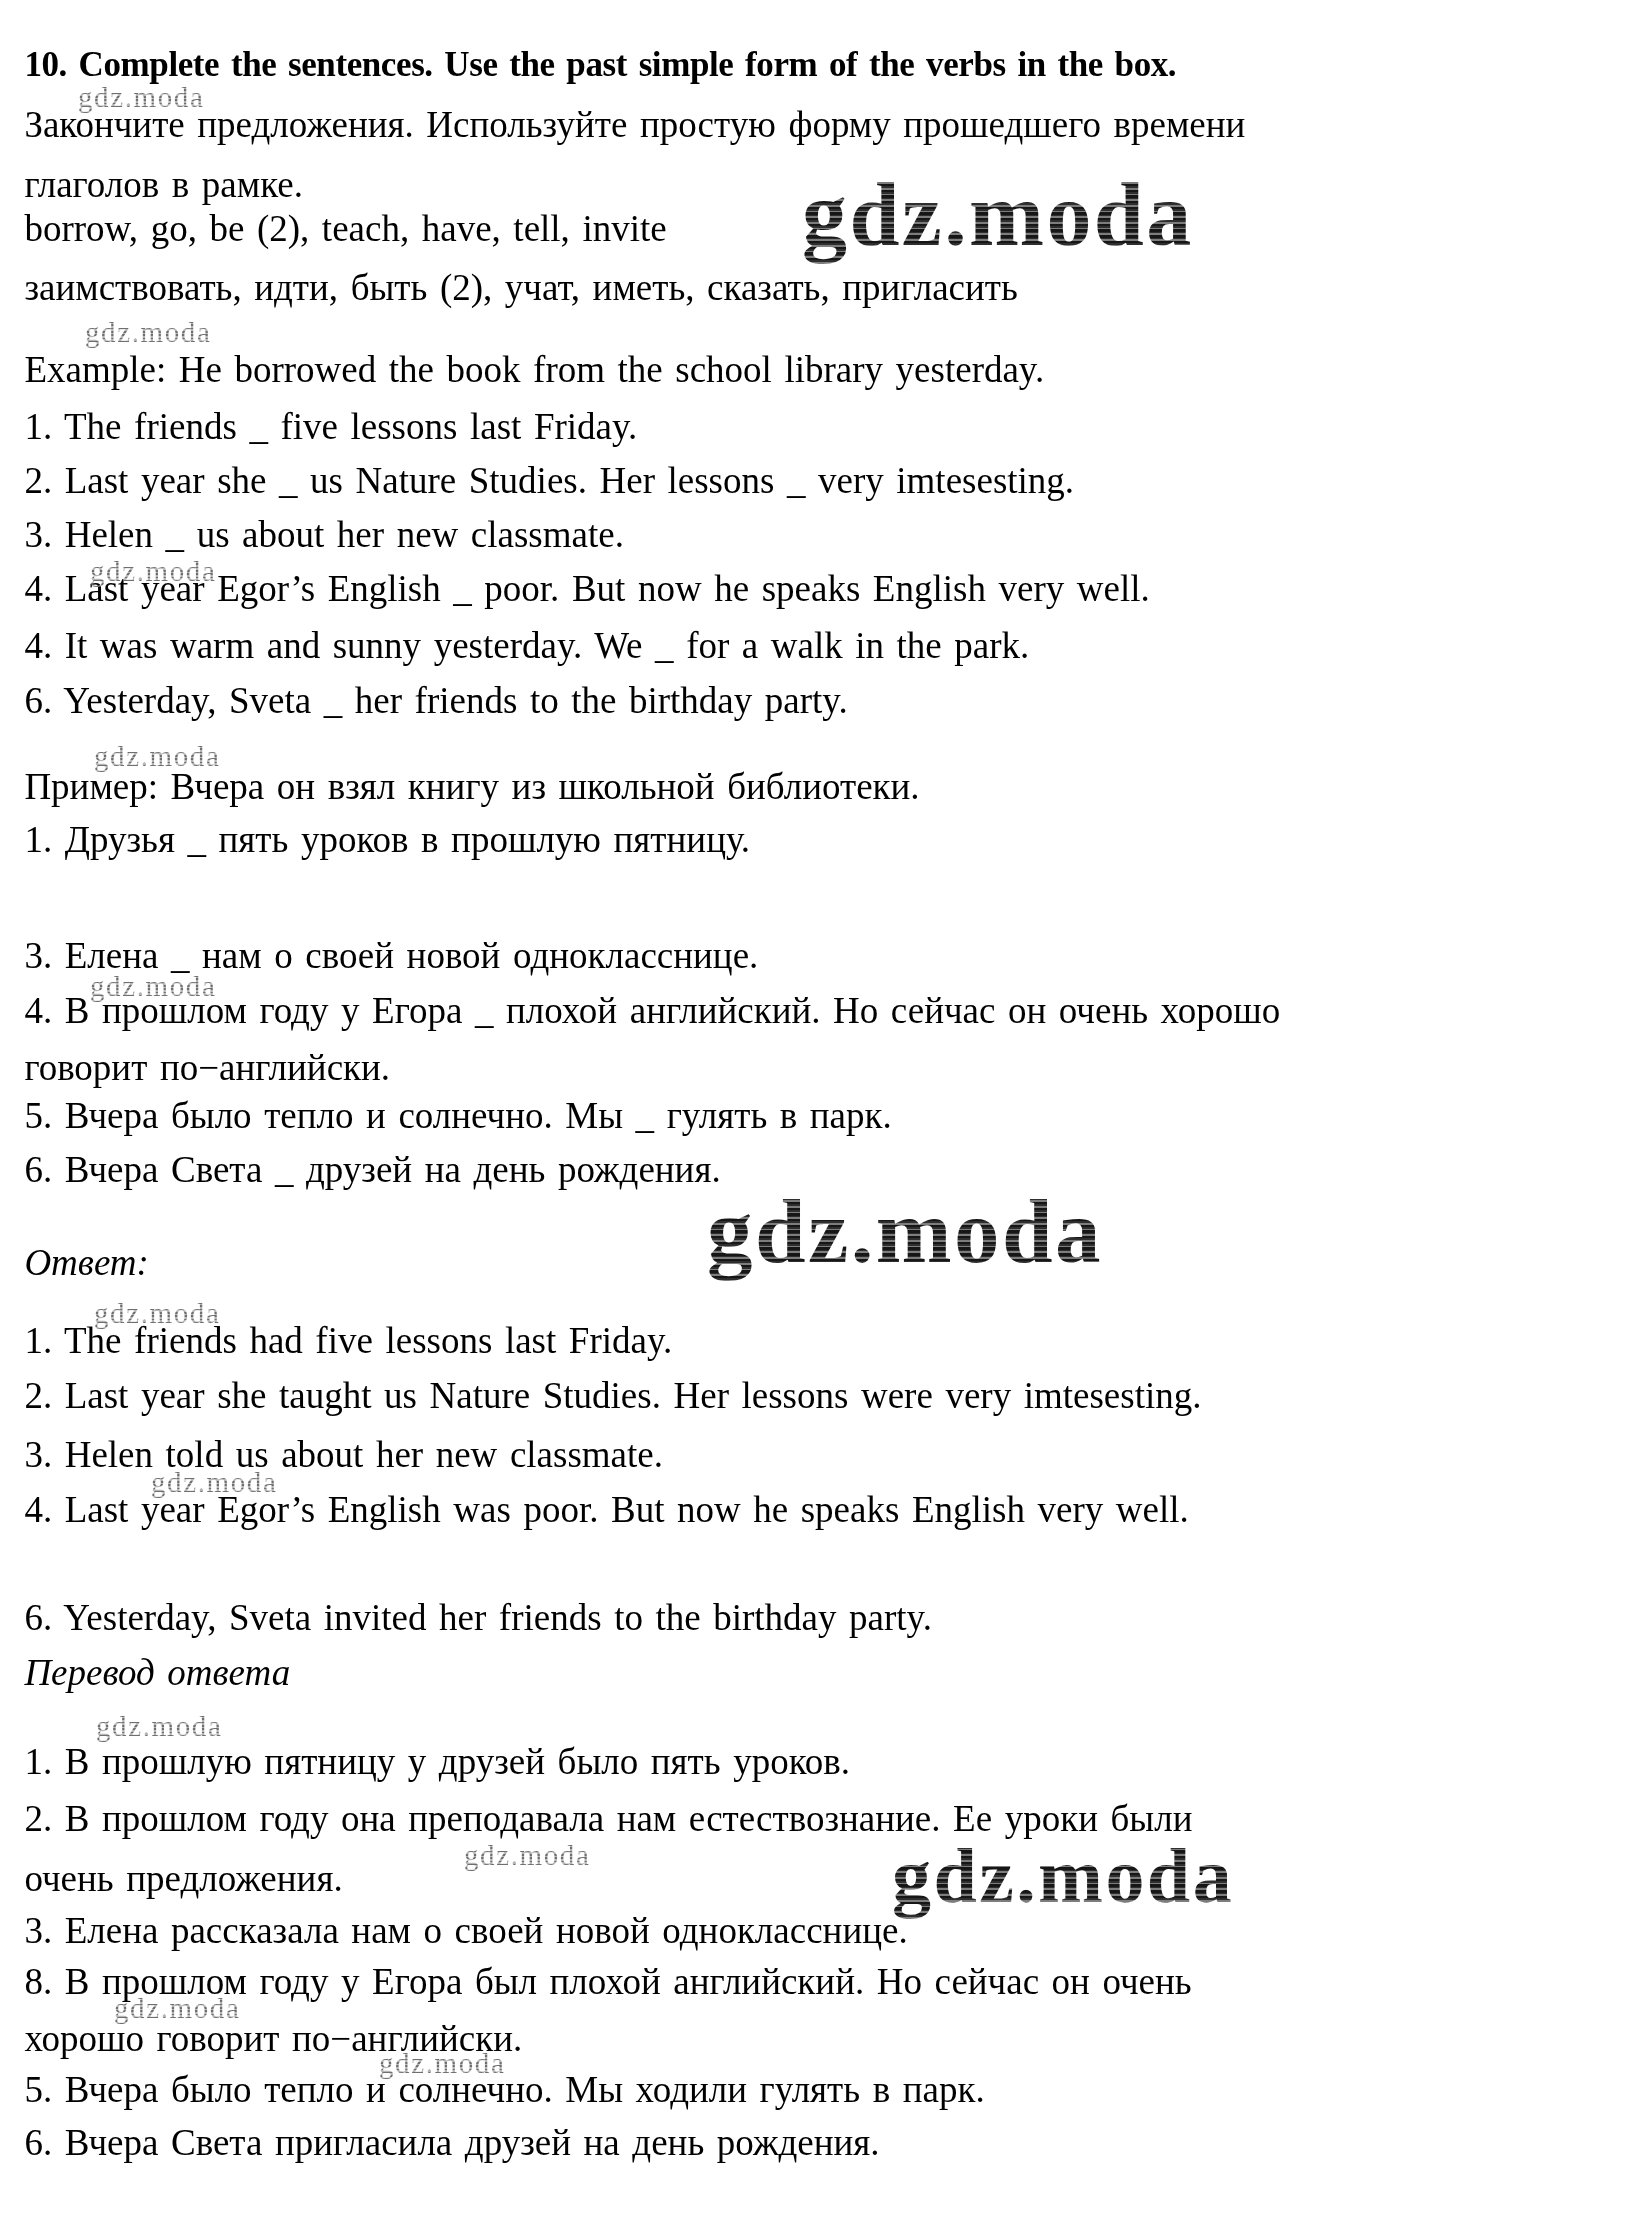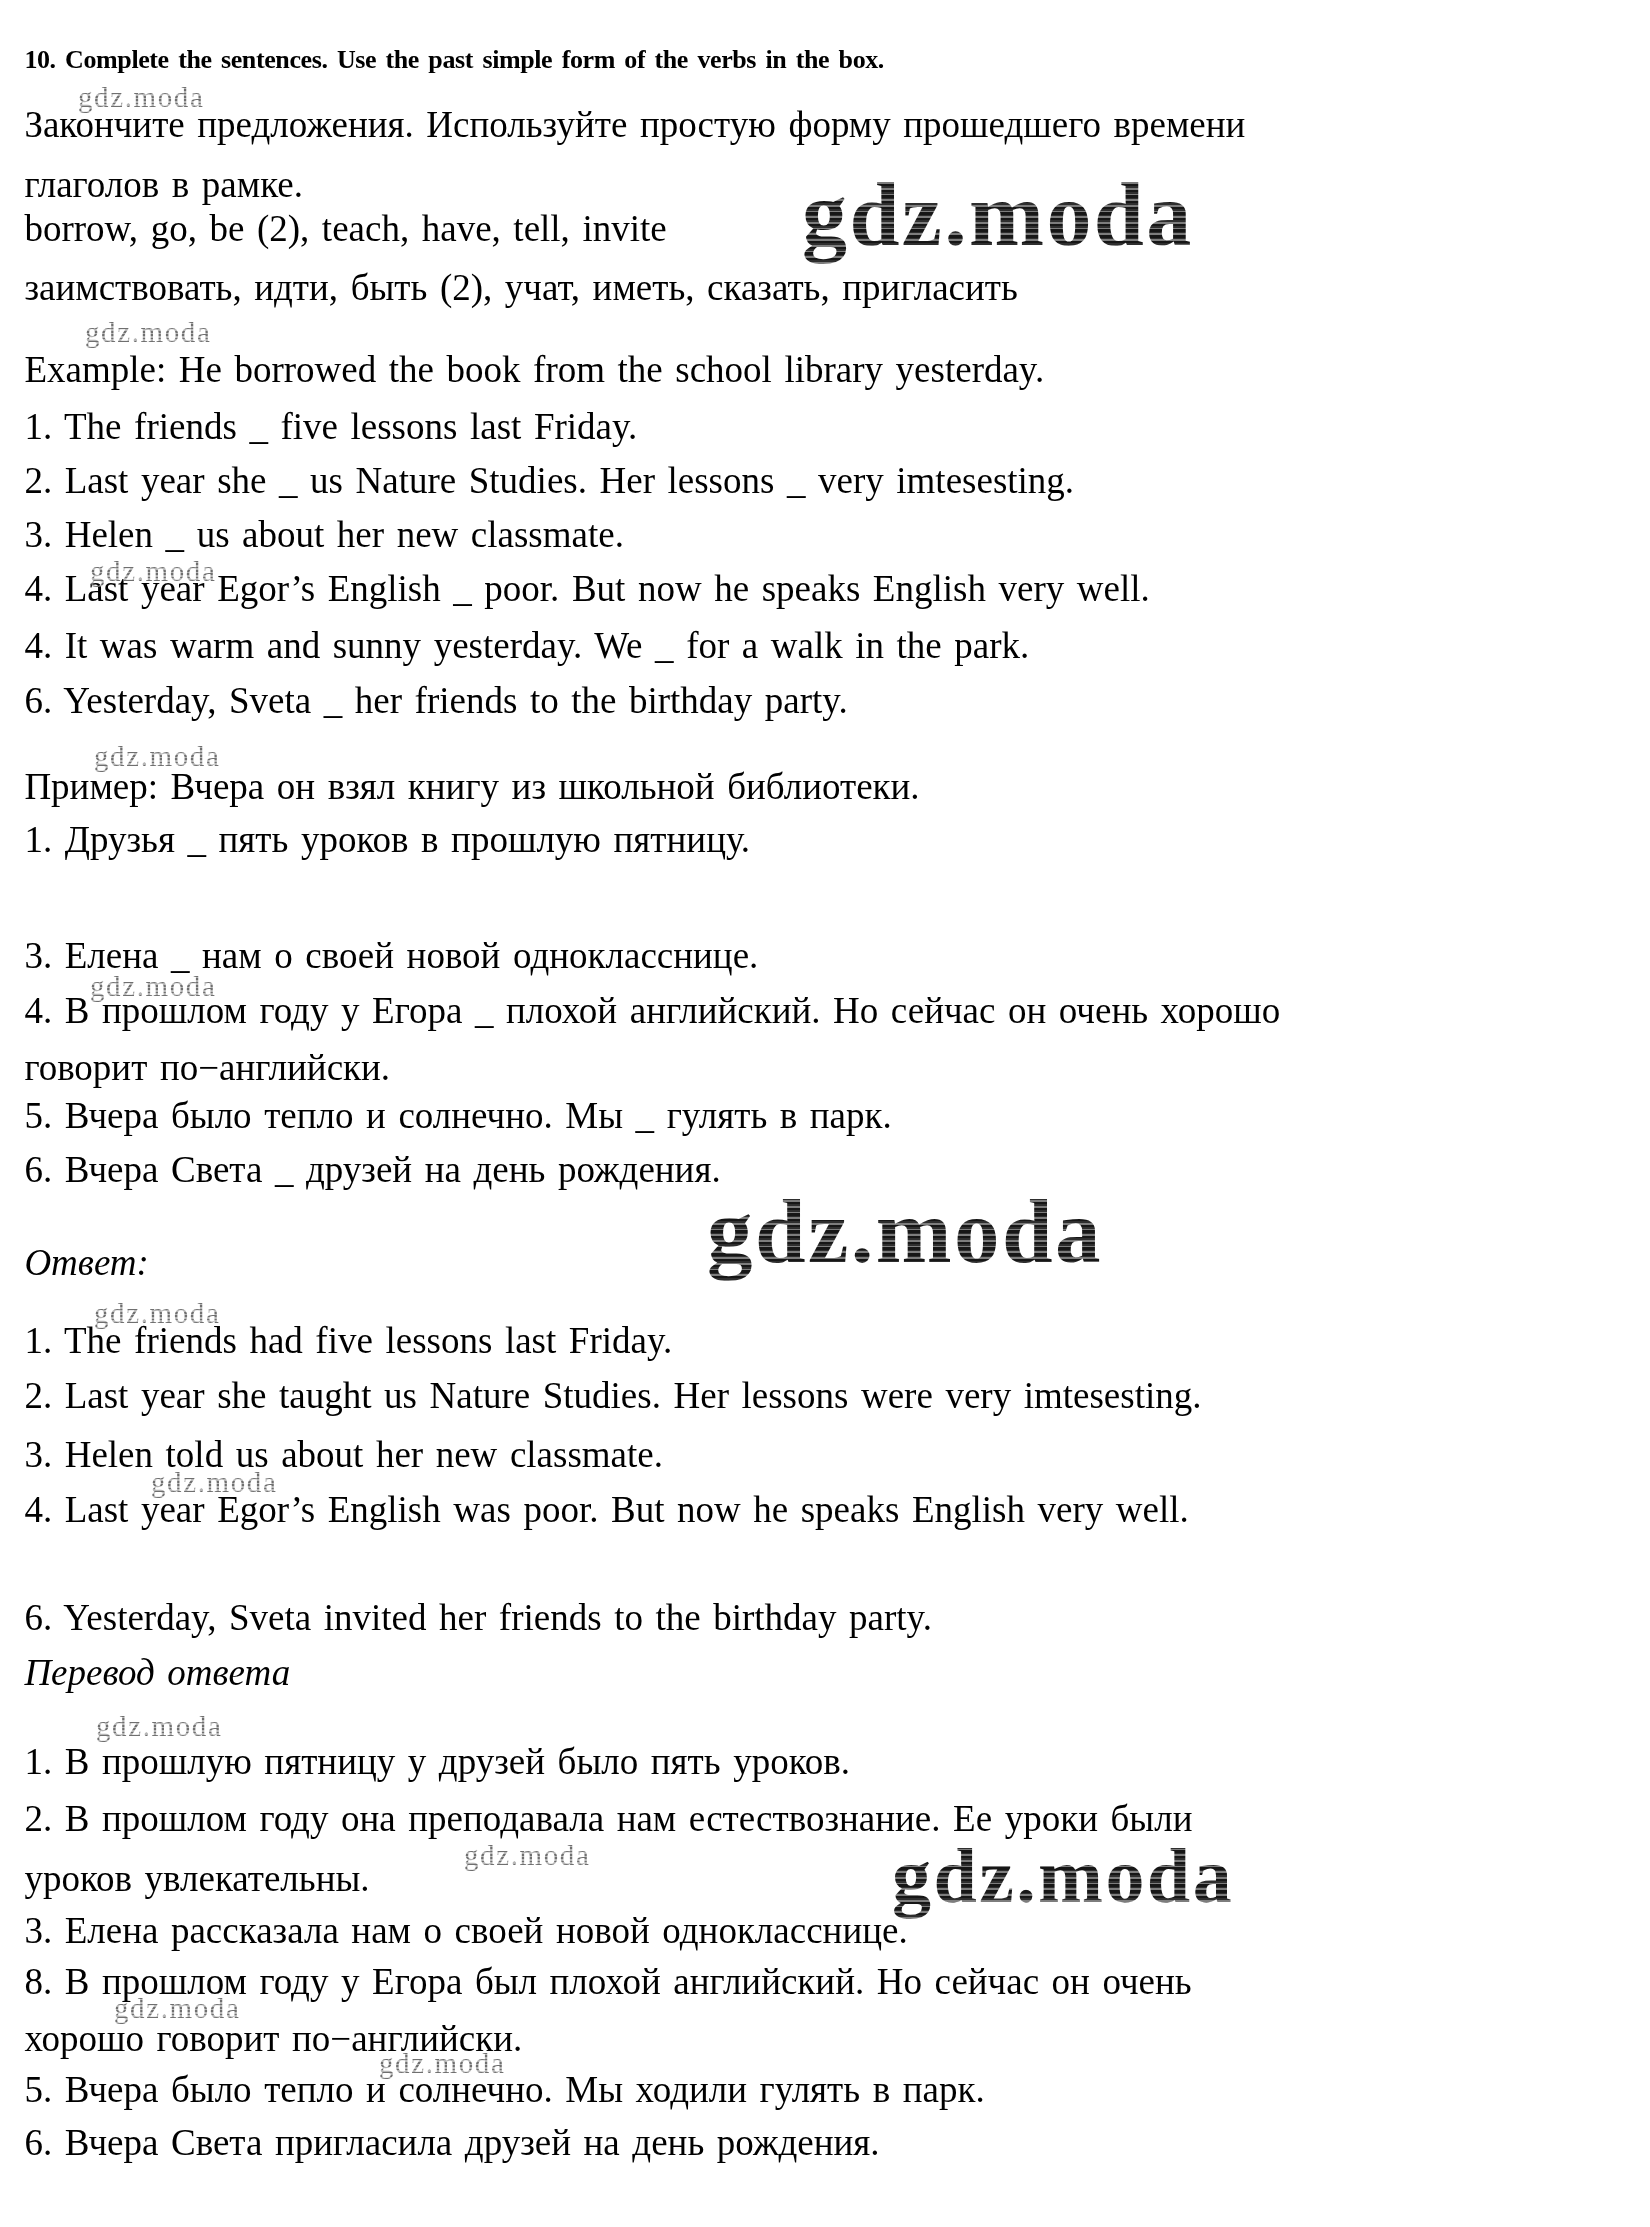--- a/index.html
+++ b/index.html
@@ -16,21 +16,21 @@
     position:absolute;
     left:24.4px;
     font-size:37px;
     line-height:1.12;
     white-space:nowrap;
     word-spacing:3.3px;
     color:#000;
   }
   .title{
     font-weight:bold;
-    font-size:26px;
+    font-size:35px;
     letter-spacing:-0.4px;
   }
   .italic{
     font-style:italic;
   }
   .wm-small{
     position:absolute;
     font-family:"Liberation Serif","DejaVu Serif",serif;
     font-size:29px;
     letter-spacing:1.6px;
@@ -85,21 +85,21 @@
   <div class="line italic" style="top:1242px">Ответ:</div>
   <div class="line" style="top:1320px">1. The friends had five lessons last Friday.</div>
   <div class="line" style="top:1375px">2. Last year she taught us Nature Studies. Her lessons were very imtesesting.</div>
   <div class="line" style="top:1434px">3. Helen told us about her new classmate.</div>
   <div class="line" style="top:1489px">4. Last year Egor’s English was poor. But now he speaks English very well.</div>
   <div class="line" style="top:1597px">6. Yesterday, Sveta invited her friends to the birthday party.</div>
 
   <div class="line italic" style="top:1652px">Перевод ответа</div>
   <div class="line" style="top:1741px">1. В прошлую пятницу у друзей было пять уроков.</div>
   <div class="line" style="top:1798px">2. В прошлом году она преподавала нам естествознание. Ее уроки были</div>
-  <div class="line" style="top:1858px">уроков увлекательны.</div>
+  <div class="line" style="top:1858px">очень предложения.</div>
   <div class="line" style="top:1910px">3. Елена рассказала нам о своей новой однокласснице.</div>
   <div class="line" style="top:1961px">8. В прошлом году у Егора был плохой английский. Но сейчас он очень</div>
   <div class="line" style="top:2018px">хорошо говорит по−английски.</div>
   <div class="line" style="top:2069px">5. Вчера было тепло и солнечно. Мы ходили гулять в парк.</div>
   <div class="line" style="top:2122px">6. Вчера Света пригласила друзей на день рождения.</div>
 
   <span class="wm-small" style="left:78px;top:81px">gdz.moda</span>
   <span class="wm-big wm-b1" style="left:802px;top:163px">gdz.moda</span>
   <span class="wm-small" style="left:85px;top:316px">gdz.moda</span>
   <span class="wm-small" style="left:90px;top:555px">gdz.moda</span>

